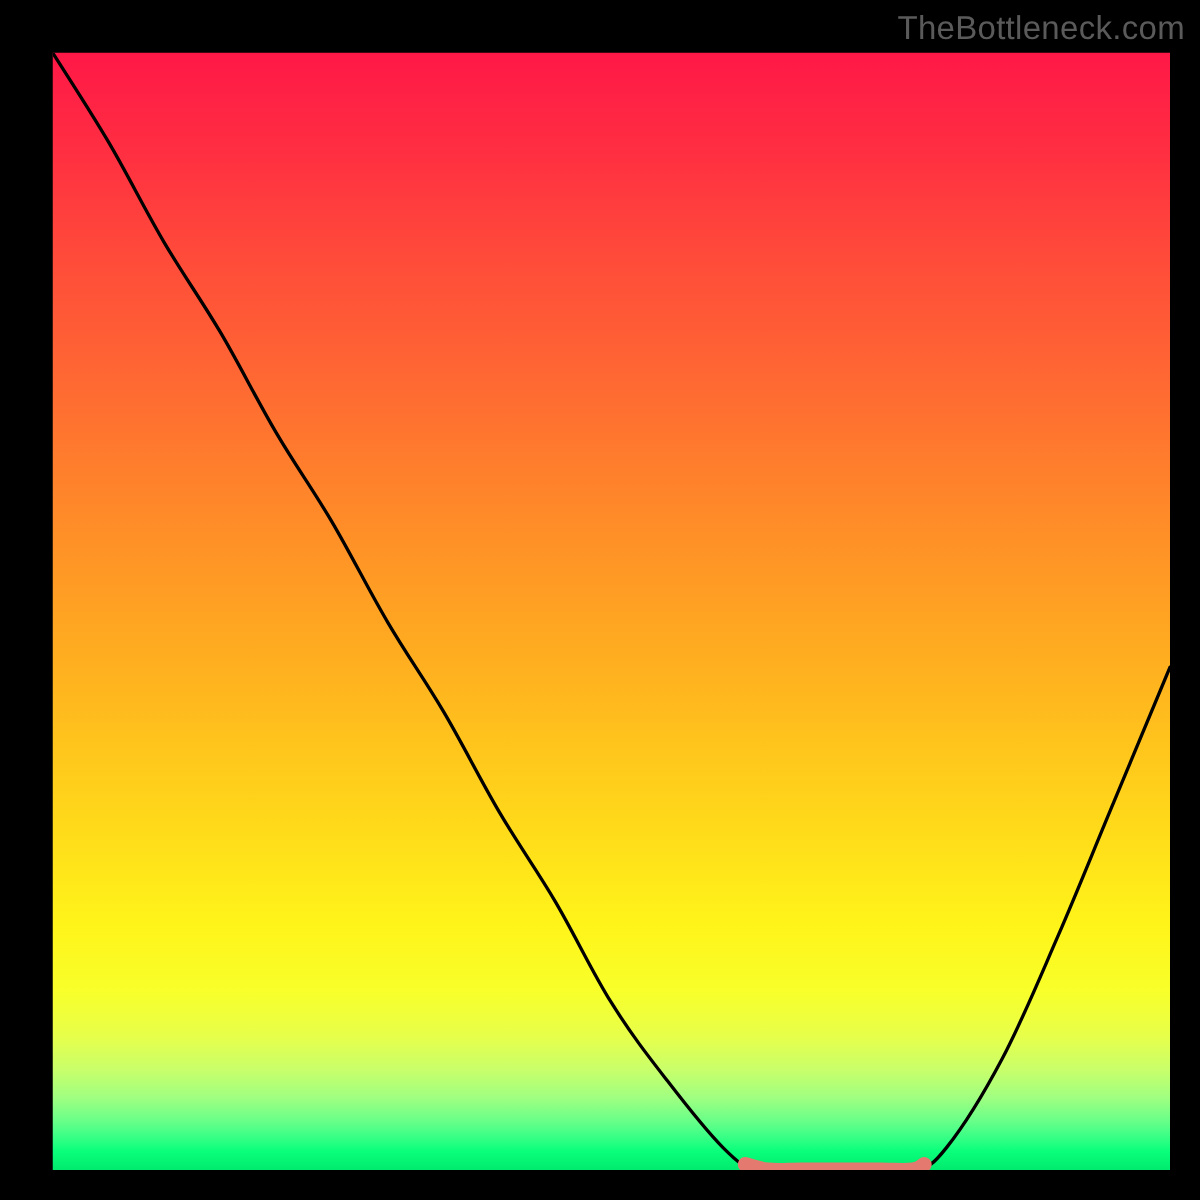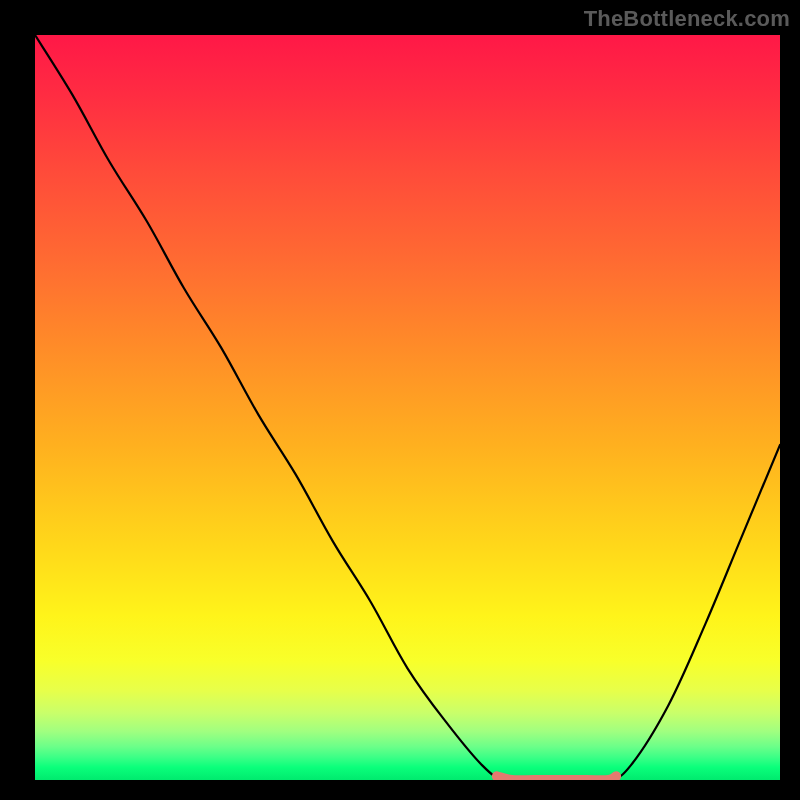--- a/index.html
+++ b/index.html
@@ -15,21 +15,21 @@
     width: 800px;
     height: 800px;
     background: #000;
   }
   .watermark {
     position: absolute;
     top: 6px;
     right: 10px;
     color: #5a5a5a;
     font-size: 22px;
-    font-weight: 700;
+    font-weight: 400;
     letter-spacing: 0.2px;
     z-index: 10;
   }
   .plot-area {
     position: absolute;
     left: 35px;
     top: 35px;
     width: 745px;
     height: 745px;
     overflow: hidden;

